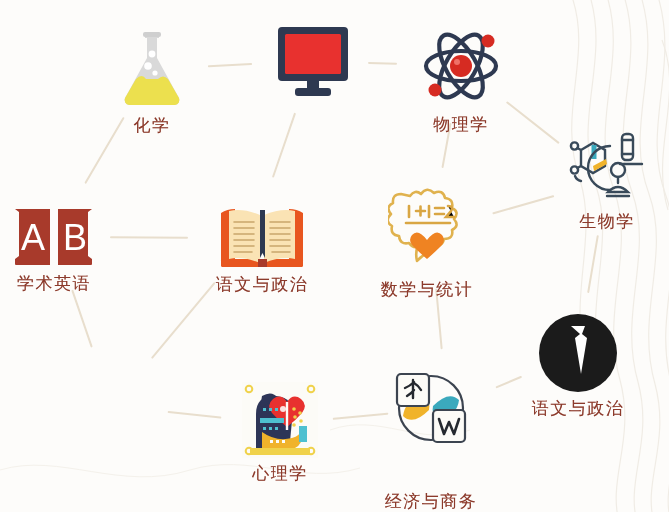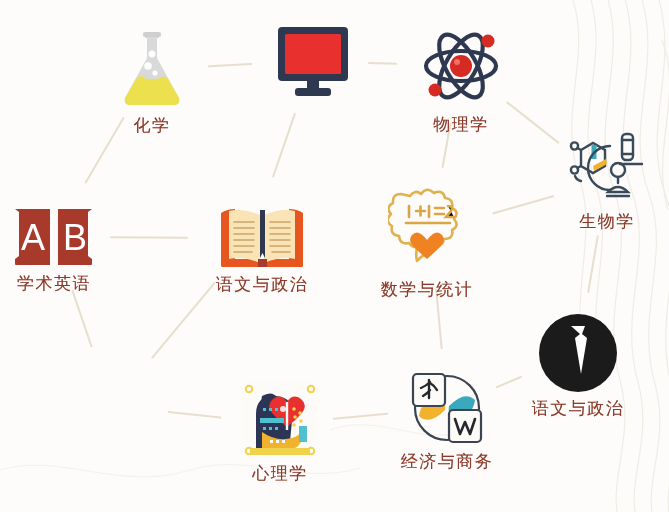--- a/index.html
+++ b/index.html
@@ -257,21 +257,21 @@
         <g fill="#fcfbf7">
           <rect x="28" y="58" width="3" height="3"></rect>
             <rect x="34" y="58" width="3" height="3"></rect>
             <rect x="40" y="58" width="3" height="3"></rect>
         </g>
       </svg>
     </div>
     <div class="node-label">心理学</div>
   </div>
 
-  <div class="node" style="left:409px; top:370px; width:76px;">
+  <div class="node" style="left:393px; top:370px; width:76px;gap:40px;">
     <div class="node-icon">
       <svg width="76" height="76" viewBox="0 0 76 76">
         <g fill="none" stroke="#3c4450" stroke-width="2.2">
           <path d="M38 6 a32 32 0 0 1 32 32"></path>
           <path d="M70 38 a32 32 0 0 1 -32 32"></path>
           <path d="M38 70 a32 32 0 0 1 -32 -32"></path>
           <path d="M6 38 a32 32 0 0 1 32 -32"></path>
         </g>
         <path d="M40 36 q16 -16 26 -6 q-2 16 -20 20 q-8 -6 -6 -14 z" fill="#3ba9bd"></path>
         <path d="M36 40 q-16 16 -26 6 q2 -16 20 -20 q8 6 6 14 z" fill="#f0b32b"></path>

